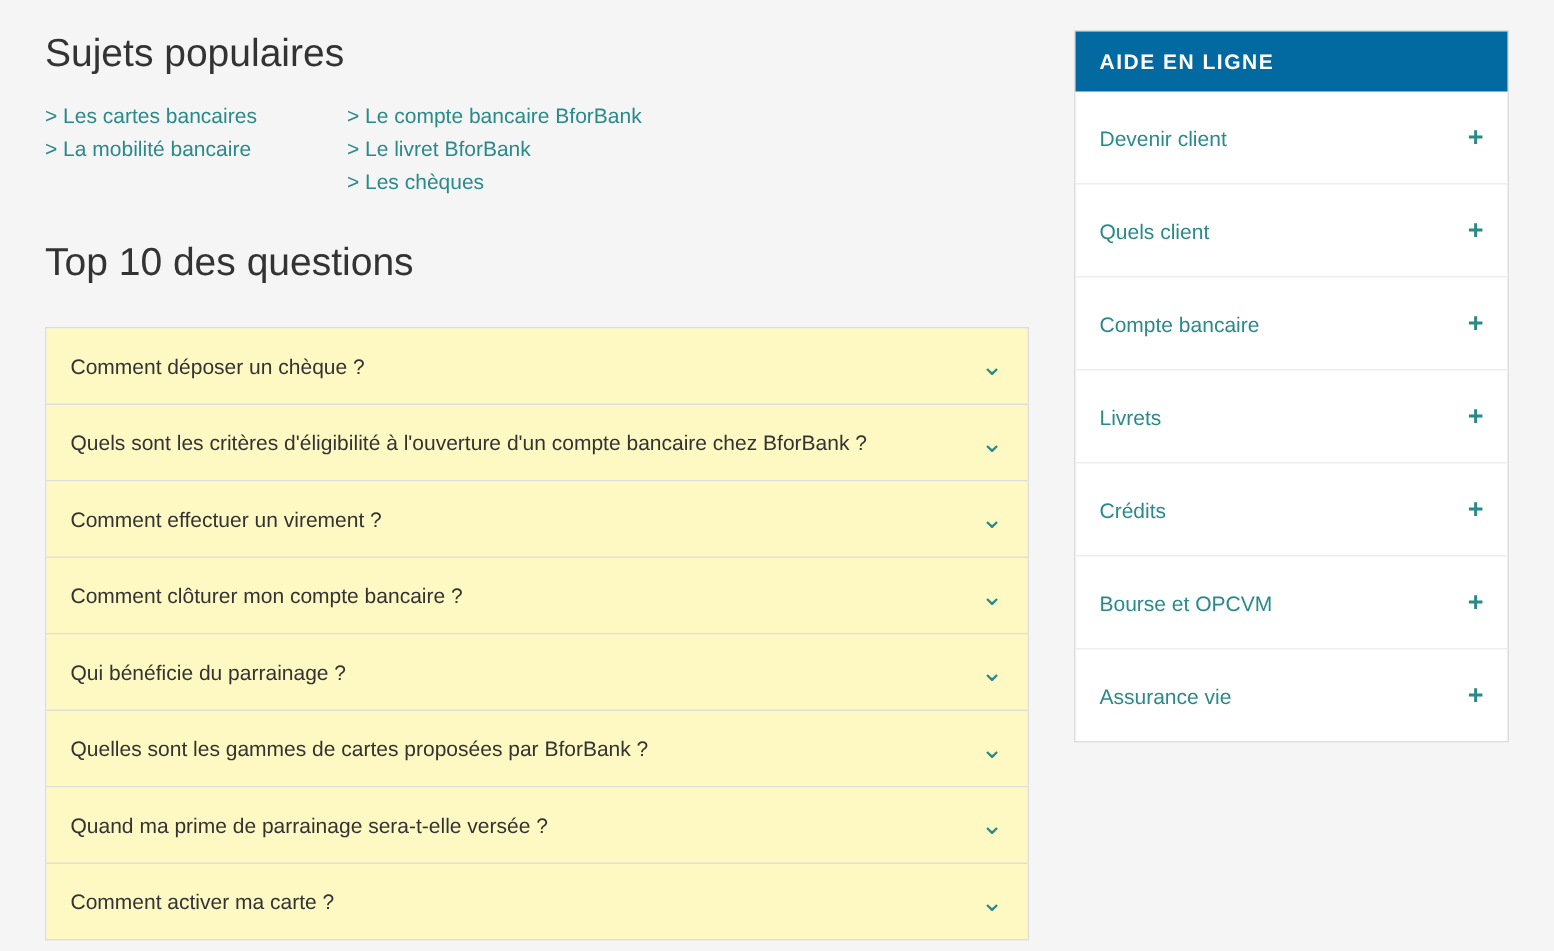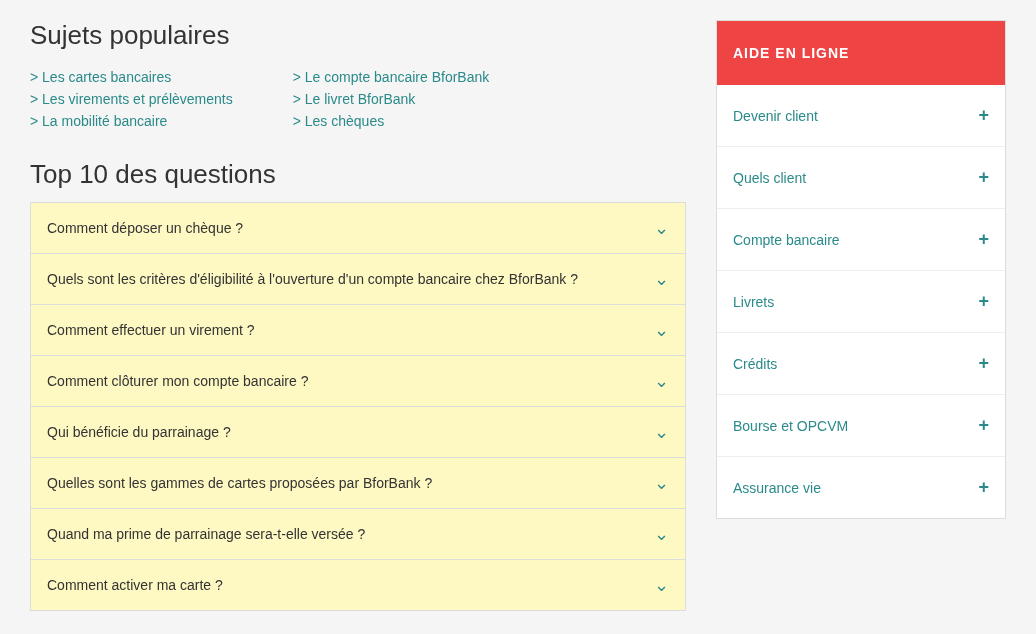--- a/index.html
+++ b/index.html
@@ -40,21 +40,21 @@
       text-decoration: none;
       font-size: 14px;
     }
     .subject-link::before {
       content: '> ';
     }
     .top-questions h2 {
       font-size: 26px;
       font-weight: 400;
       color: #333;
-      margin-bottom: 12px;
+      margin-bottom: 28px;
     }
     .faq-list {
       display: flex;
       flex-direction: column;
       gap: 0;
       border: 1px solid #ddd;
     }
     .faq-item {
       display: flex;
       align-items: center;
@@ -80,26 +80,26 @@
     
     .sidebar {
       width: 290px;
       flex-shrink: 0;
     }
     .aide-box {
       border: 1px solid #ddd;
       background: #fff;
     }
     .aide-header {
-      background: #ef4444;
+      background: #0369a1;
       color: #fff;
       font-size: 14px;
       font-weight: bold;
       letter-spacing: 1px;
-      padding: 24px 16px;
+      padding: 12px 16px;
       text-transform: uppercase;
     }
     .aide-item {
       display: flex;
       align-items: center;
       justify-content: space-between;
       padding: 20px 16px;
       border-bottom: 1px solid #eee;
       cursor: pointer;
     }
@@ -121,21 +121,20 @@
 
 <div class="page-wrapper">
   <div class="main-content">
 
     <div class="popular-subjects">
       <h2>Sujets populaires</h2>
       <div class="subjects-columns">
         <div class="subjects-col">
 
         <a class="subject-link" href="#">Les cartes bancaires</a>
-            <a class="subject-link" href="#">Les virements et prélèvements</a>
             <a class="subject-link" href="#">La mobilité bancaire</a>
           </div>
         <div class="subjects-col">
 
         <a class="subject-link" href="#">Le compte bancaire BforBank</a>
             <a class="subject-link" href="#">Le livret BforBank</a>
             <a class="subject-link" href="#">Les chèques</a>
           </div>
       </div>
     </div>

